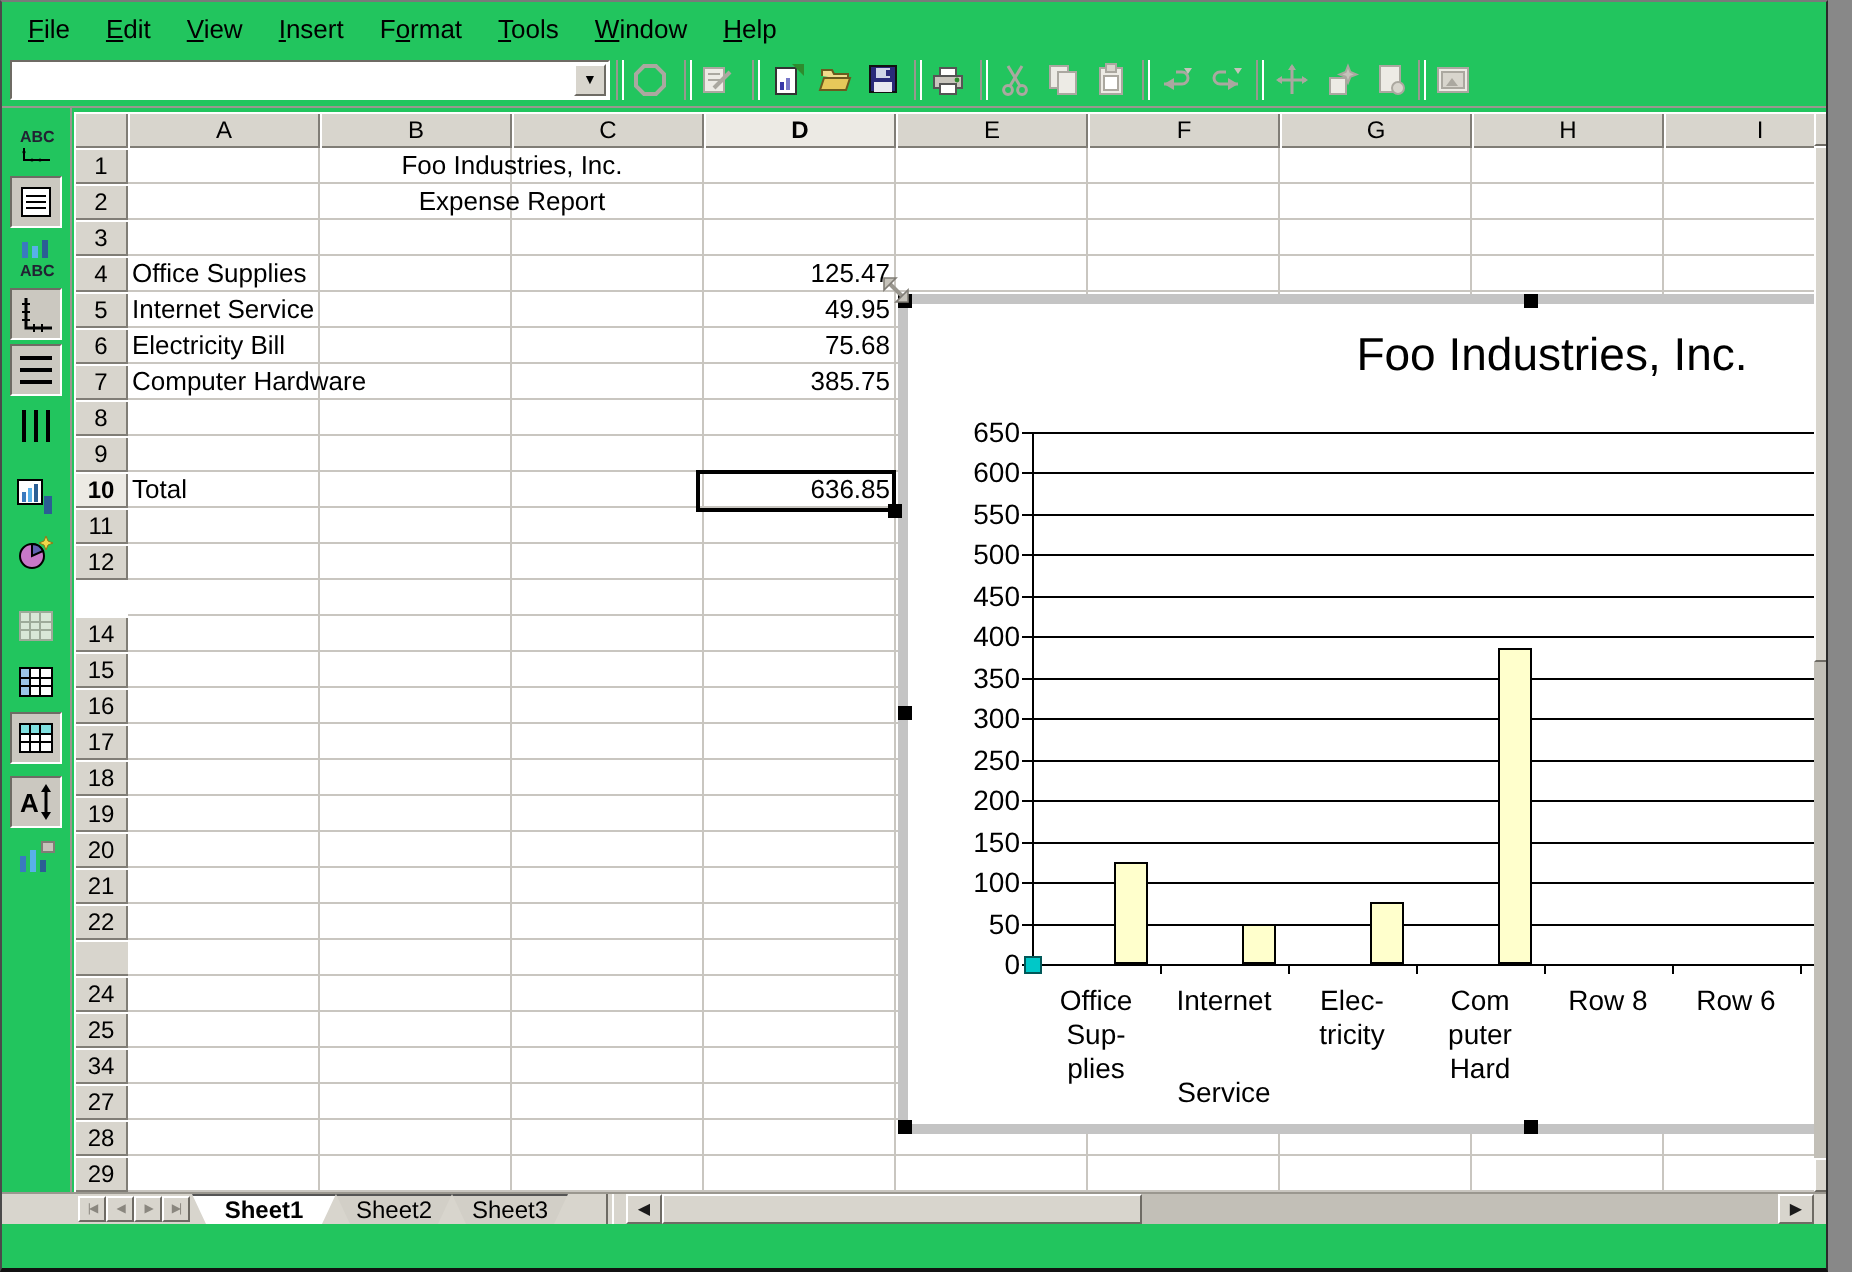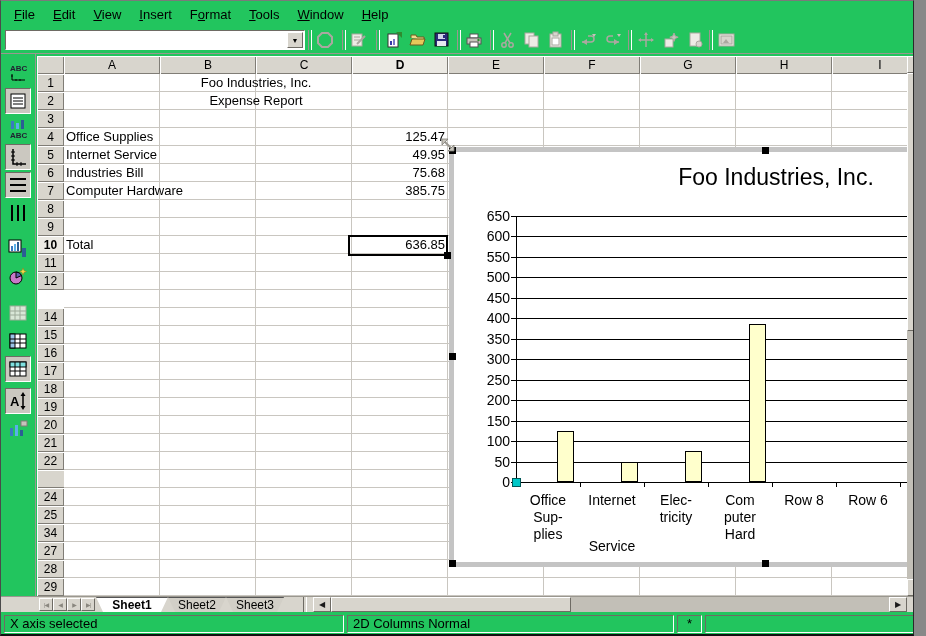--- a/index.html
+++ b/index.html
@@ -434,21 +434,21 @@
             <polygon points="2,2 8,2 2,8" fill="#C6C3BB" stroke="#807d76" stroke-width="0.8"></polygon>
             <polygon points="14,14 8,14 14,8" fill="#C6C3BB" stroke="#807d76" stroke-width="0.8"></polygon>
           </svg>
       </div>
     <div class="cell-text" style="left: 96px; top: 0px; width: 192px; text-align: center; position: absolute;">Foo Industries, Inc.</div>
         <div class="cell-text" style="left: 96px; top: 18px; width: 192px; text-align: center; position: absolute;">Expense Report</div>
         <div class="cell-text" style="left: 2px; top: 54px; width: 260px; position: absolute;">Office Supplies</div>
         <div class="cell-text" style="left: 288px; top: 54px; width: 93px; text-align: right; position: absolute;">125.47</div>
         <div class="cell-text" style="left: 2px; top: 72px; width: 260px; position: absolute;">Internet Service</div>
         <div class="cell-text" style="left: 288px; top: 72px; width: 93px; text-align: right; position: absolute;">49.95</div>
-        <div class="cell-text" style="left: 2px; top: 90px; width: 260px; position: absolute;">Industries Bill</div>
+        <div class="cell-text" style="left: 2px; top: 90px; width: 260px; position: absolute;">Electricity Bill</div>
         <div class="cell-text" style="left: 288px; top: 90px; width: 93px; text-align: right; position: absolute;">75.68</div>
         <div class="cell-text" style="left: 2px; top: 108px; width: 260px; position: absolute;">Computer Hardware</div>
         <div class="cell-text" style="left: 288px; top: 108px; width: 93px; text-align: right; position: absolute;">385.75</div>
         <div class="cell-text" style="left: 2px; top: 162px; width: 260px; position: absolute;">Total</div>
         <div class="cell-text" style="left: 288px; top: 162px; width: 93px; text-align: right; position: absolute;">636.85</div>
         <div id="sel-border" style="left: 284px; top: 161px; width: 100px; height: 21px; border: 2px solid rgb(0, 0, 0); box-sizing: border-box; z-index: 5; position: absolute;"></div>
         <div style="left: 380px; top: 178px; width: 7px; height: 7px; background: rgb(0, 0, 0); z-index: 5; position: absolute;"></div>
       </div>
   </div>
 
@@ -479,19 +479,13 @@
       <div class="sb-btn" style="left:0;top:0;width:18px;height:15px">
           <span>◀</span>
         </div>
       <div class="sb-thumb" style="left:18px;top:0;width:240px;height:15px"></div>
       <div class="sb-btn" style="left:576px;top:0;width:18px;height:15px">
           <span>▶</span>
         </div>
     </div>
   </div>
 
-  <div id="statusbar">
-    <div class="spanel" style="left:3px;width:340px">X axis selected</div>
-    <div class="spanel" style="left:346px;width:327px">2D Columns Normal</div>
-    <div class="spanel" style="left:676px;width:25px;text-align:center;padding-left:0">*</div>
-    <div class="spanel" style="left:704px;width:219px"></div>
-  </div>
 </div>
 
 </body></html>

